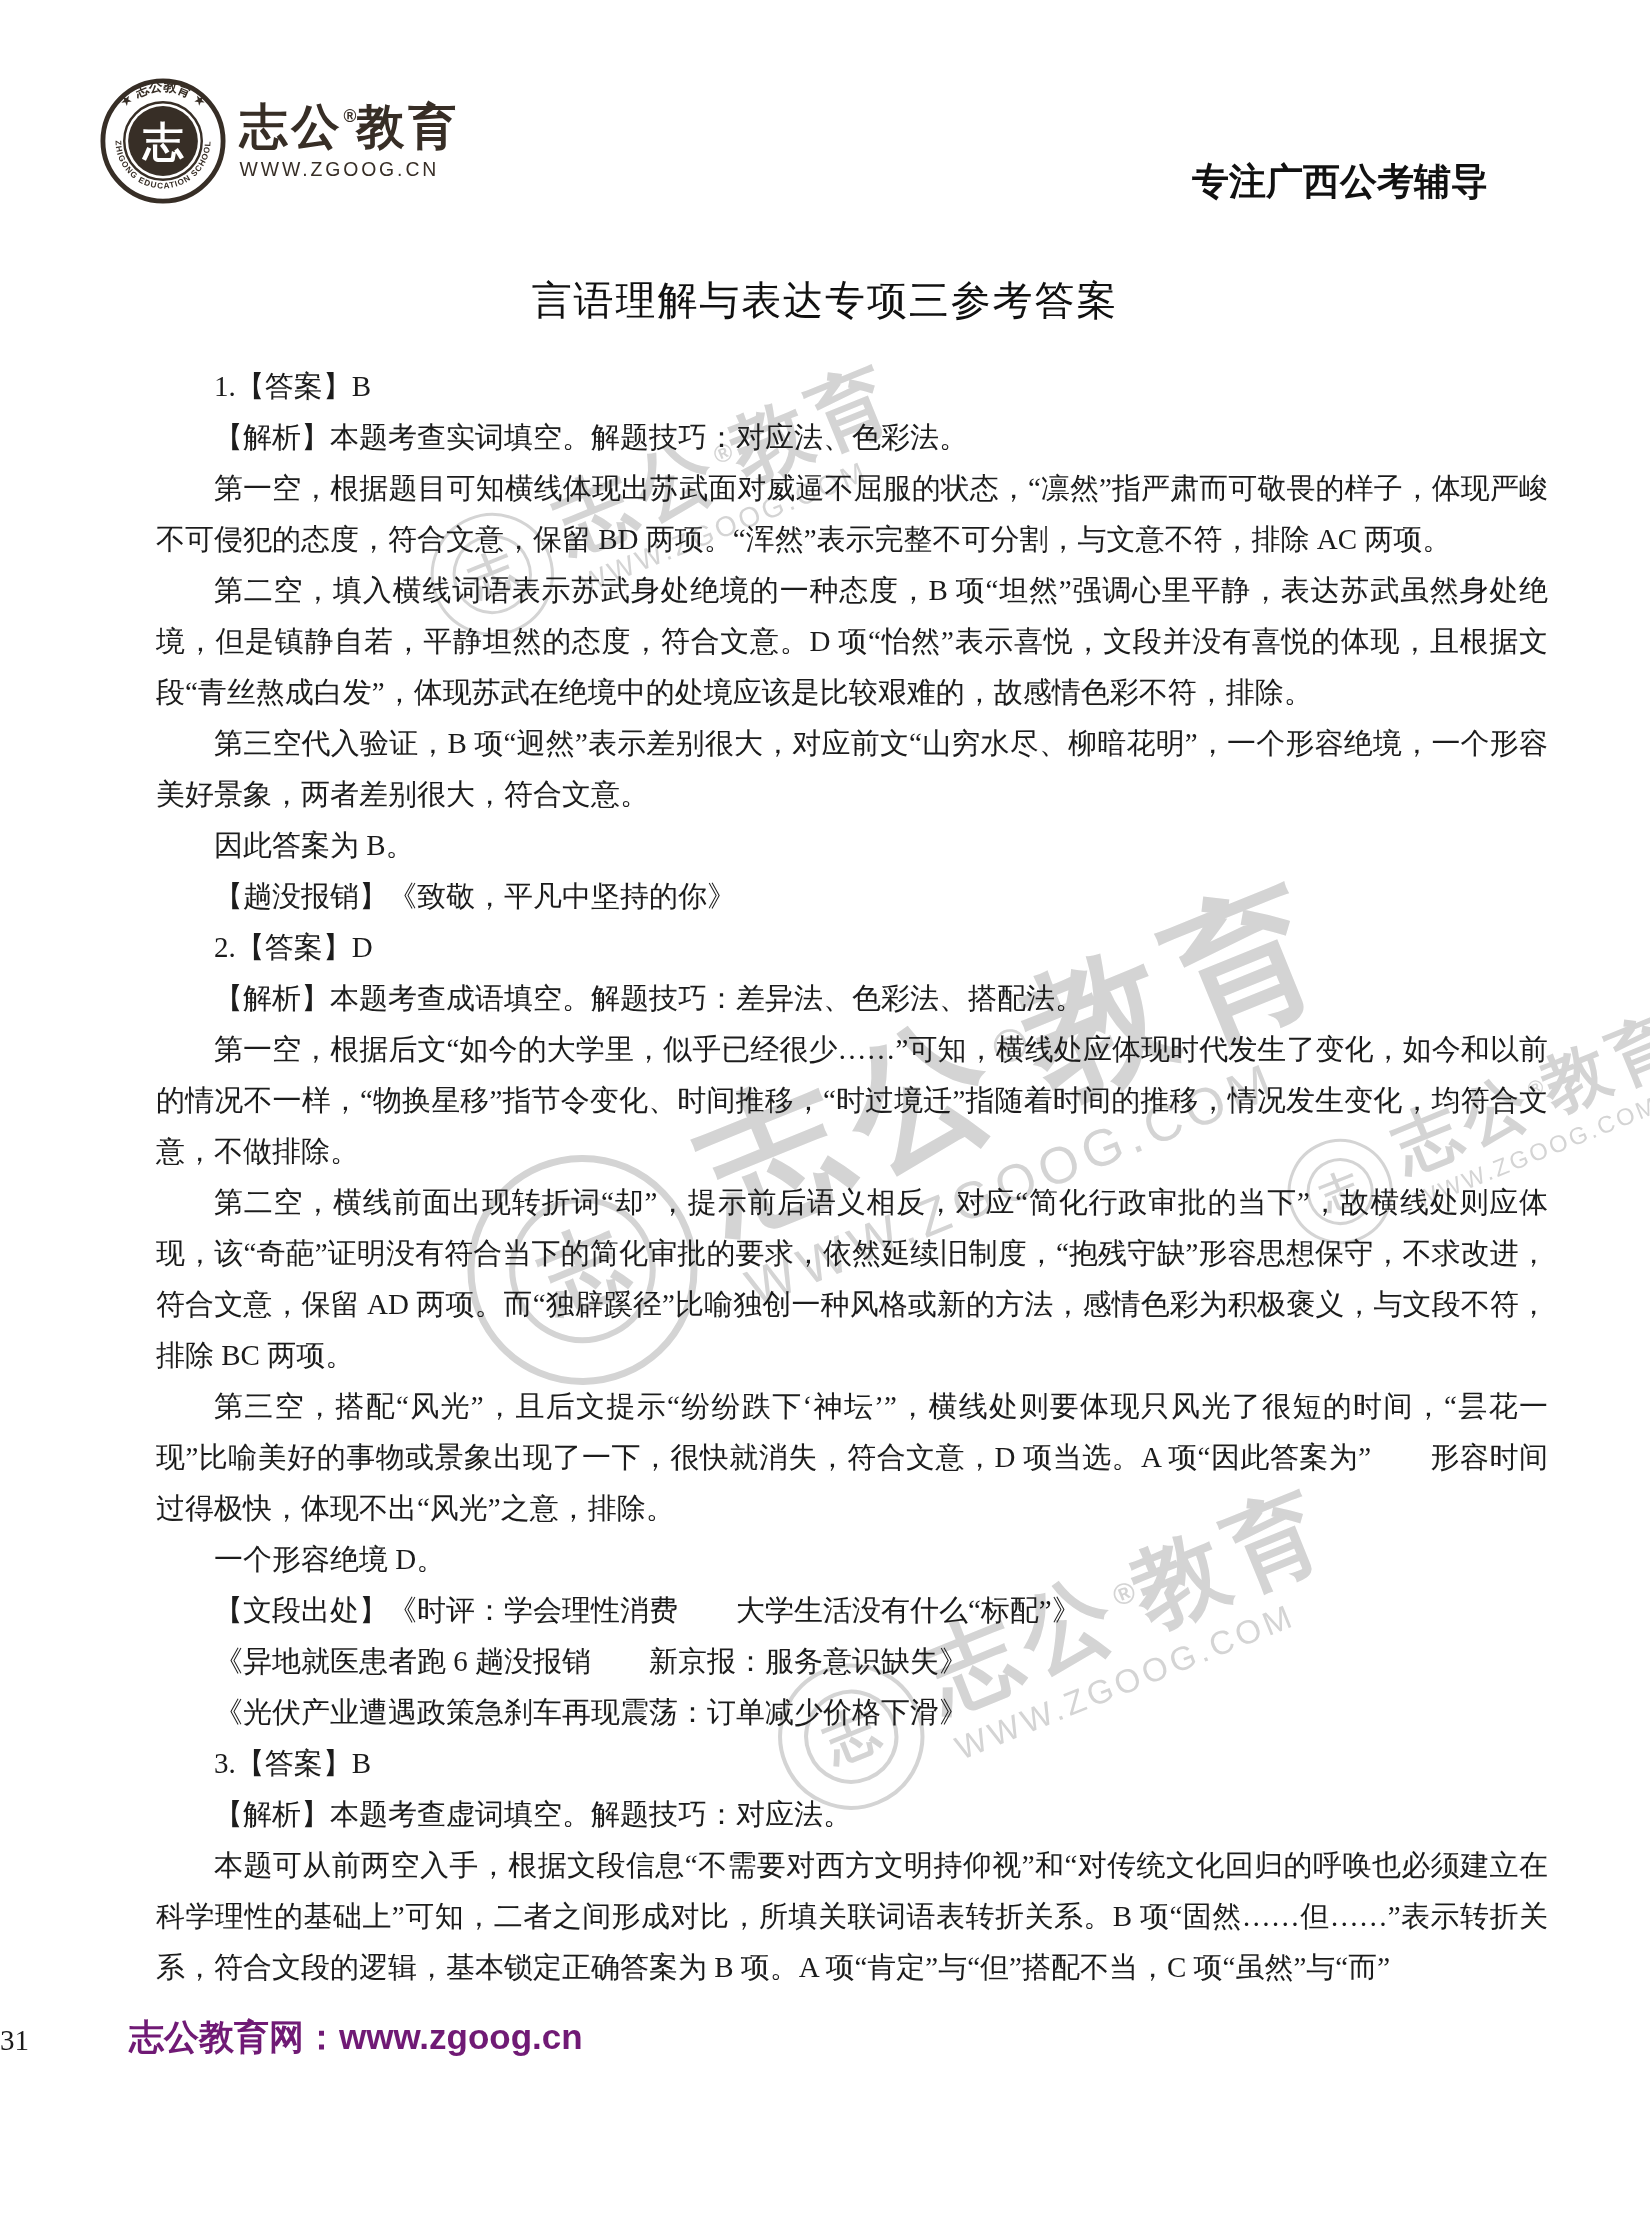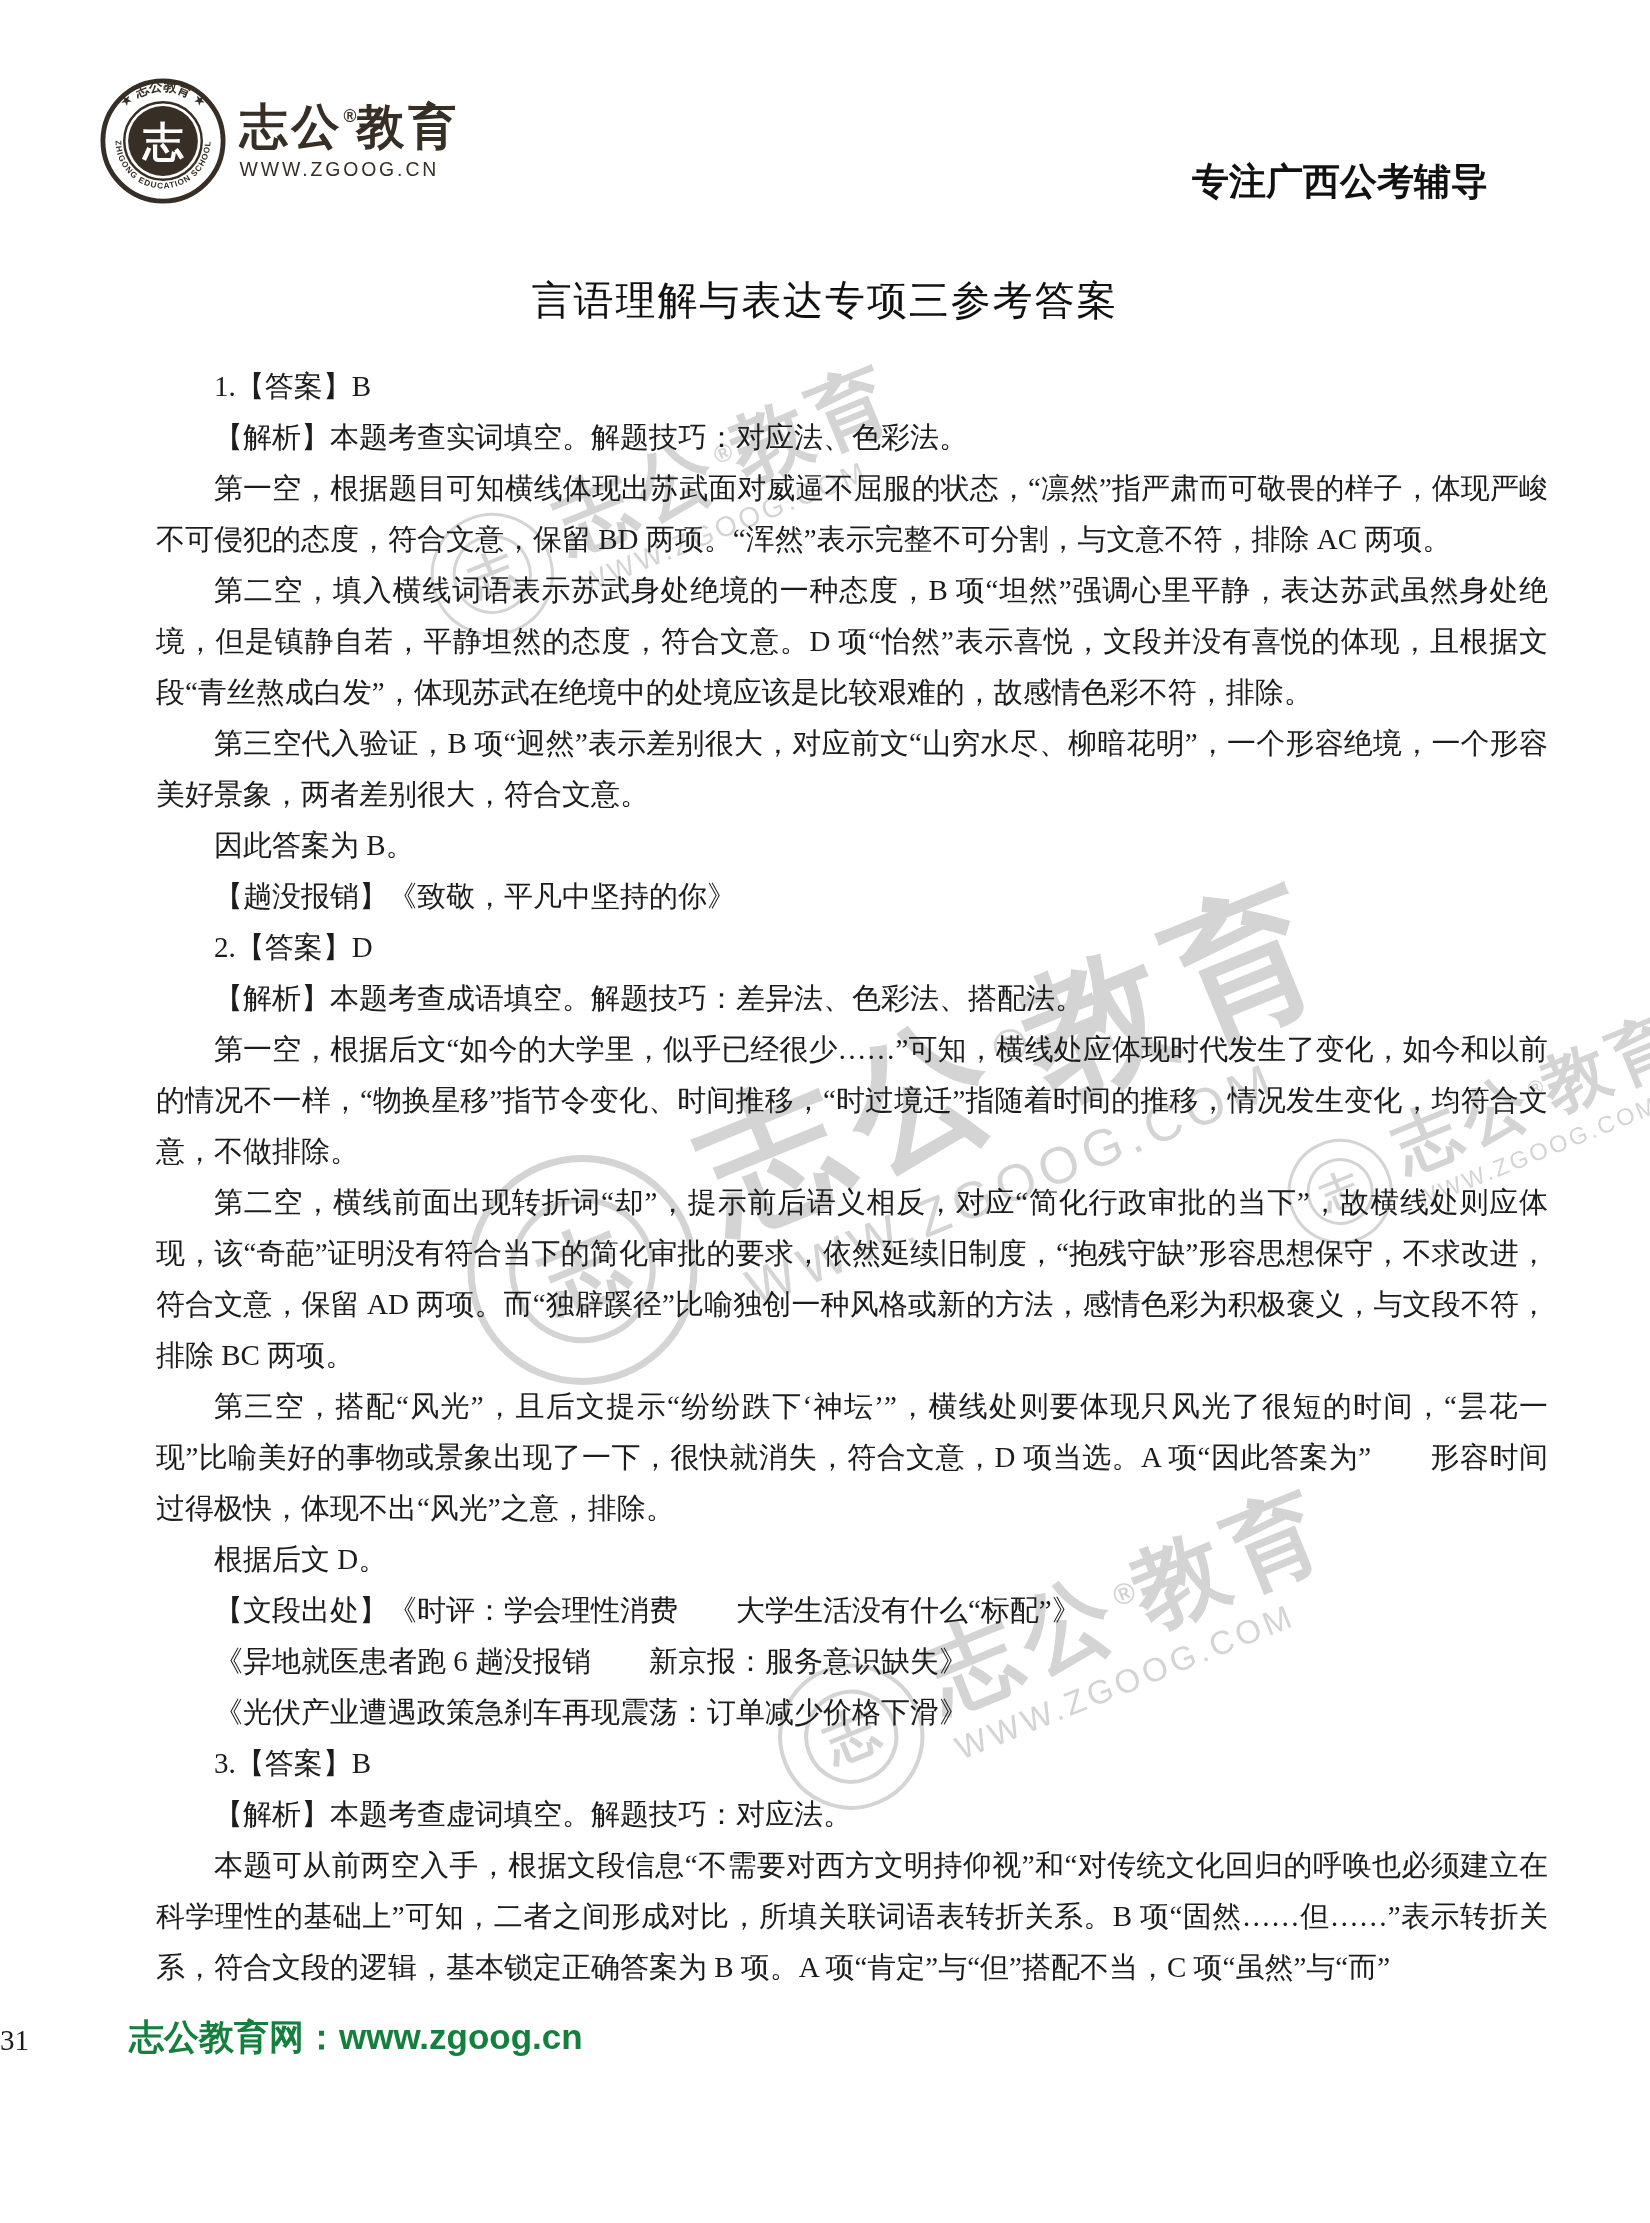--- a/index.html
+++ b/index.html
@@ -39,21 +39,21 @@
   .wm-brand{font-weight:bold;font-size:1em;line-height:1.05;letter-spacing:.1em;}
   .wm-brand sup{font-size:.32em;vertical-align:1em;letter-spacing:0;}
   .wm-url{font-size:.36em;letter-spacing:.12em;margin-top:.2em;}
   .wm-1{left:417px;top:442px;font-size:78px;}
   .wm-2{left:442px;top:1024px;font-size:144px;}
   .wm-3{left:762px;top:1580px;font-size:92px;}
   .wm-4{left:1276px;top:1079px;font-size:66px;}
   
   .footer-site{position:absolute;left:129px;top:2014px;z-index:2;
     font-family:"Liberation Sans","DejaVu Sans",sans-serif;
-    font-weight:bold;font-size:35px;color:#15803d;}
+    font-weight:bold;font-size:35px;color:#701a75;}
   .footer-page{position:absolute;left:0;top:2024px;width:1651px;z-index:2;
     text-align:left;font-size:29px;color:#1c1c1c;}
 </style>
 </head>
 <body>
 
 <div class="page">
 
   <div class="wm wm-1">
     <div class="wm-badge">
@@ -124,21 +124,21 @@
     <p>第一空，根据题目可知横线体现出苏武面对威逼不屈服的状态，“凛然”指严肃而可敬畏的样子，体现严峻不可侵犯的态度，符合文意，保留 BD 两项。“浑然”表示完整不可分割，与文意不符，排除 AC 两项。</p>
     <p>第二空，填入横线词语表示苏武身处绝境的一种态度，B 项“坦然”强调心里平静，表达苏武虽然身处绝境，但是镇静自若，平静坦然的态度，符合文意。D 项“怡然”表示喜悦，文段并没有喜悦的体现，且根据文段“青丝熬成白发”，体现苏武在绝境中的处境应该是比较艰难的，故感情色彩不符，排除。</p>
     <p>第三空代入验证，B 项“迥然”表示差别很大，对应前文“山穷水尽、柳暗花明”，一个形容绝境，一个形容美好景象，两者差别很大，符合文意。</p>
     <p>因此答案为 B。</p>
     <p>【趟没报销】《致敬，平凡中坚持的你》</p>
     <p>2.【答案】D</p>
     <p>【解析】本题考查成语填空。解题技巧：差异法、色彩法、搭配法。</p>
     <p>第一空，根据后文“如今的大学里，似乎已经很少……”可知，横线处应体现时代发生了变化，如今和以前的情况不一样，“物换星移”指节令变化、时间推移，“时过境迁”指随着时间的推移，情况发生变化，均符合文意，不做排除。</p>
     <p>第二空，横线前面出现转折词“却”，提示前后语义相反，对应“简化行政审批的当下”，故横线处则应体现，该“奇葩”证明没有符合当下的简化审批的要求，依然延续旧制度，“抱残守缺”形容思想保守，不求改进，符合文意，保留 AD 两项。而“独辟蹊径”比喻独创一种风格或新的方法，感情色彩为积极褒义，与文段不符，排除 BC 两项。</p>
     <p>第三空，搭配“风光”，且后文提示“纷纷跌下‘神坛’”，横线处则要体现只风光了很短的时间，“昙花一现”比喻美好的事物或景象出现了一下，很快就消失，符合文意，D 项当选。A 项“因此答案为”　　形容时间过得极快，体现不出“风光”之意，排除。</p>
-    <p>根据后文 D。</p>
+    <p>一个形容绝境 D。</p>
     <p>【文段出处】《时评：学会理性消费　　大学生活没有什么“标配”》</p>
     <p>《异地就医患者跑 6 趟没报销　　新京报：服务意识缺失》</p>
     <p>《光伏产业遭遇政策急刹车再现震荡：订单减少价格下滑》</p>
     <p>3.【答案】B</p>
     <p>【解析】本题考查虚词填空。解题技巧：对应法。</p>
     <p>本题可从前两空入手，根据文段信息“不需要对西方文明持仰视”和“对传统文化回归的呼唤也必须建立在科学理性的基础上”可知，二者之间形成对比，所填关联词语表转折关系。B 项“固然……但……”表示转折关系，符合文段的逻辑，基本锁定正确答案为 B 项。A 项“肯定”与“但”搭配不当，C 项“虽然”与“而”</p>
   </div>
 
   <div class="footer-site">志公教育网：www.zgoog.cn</div>
   <div class="footer-page">31</div>

